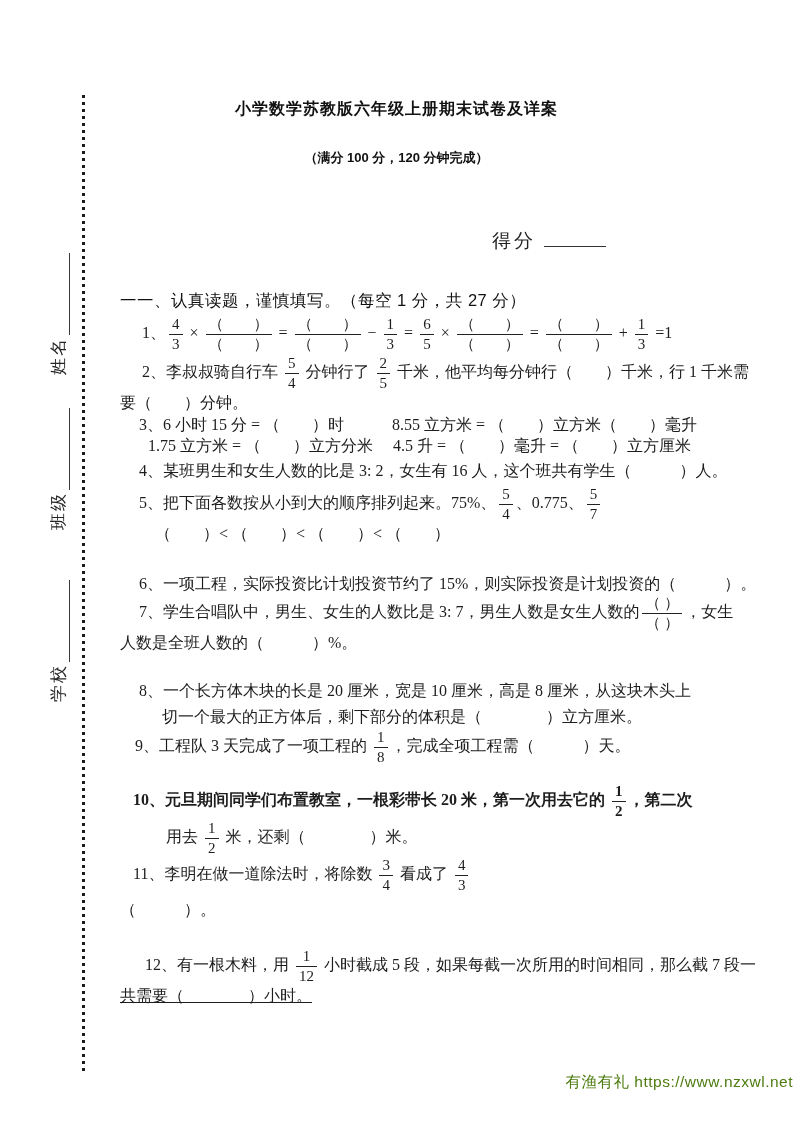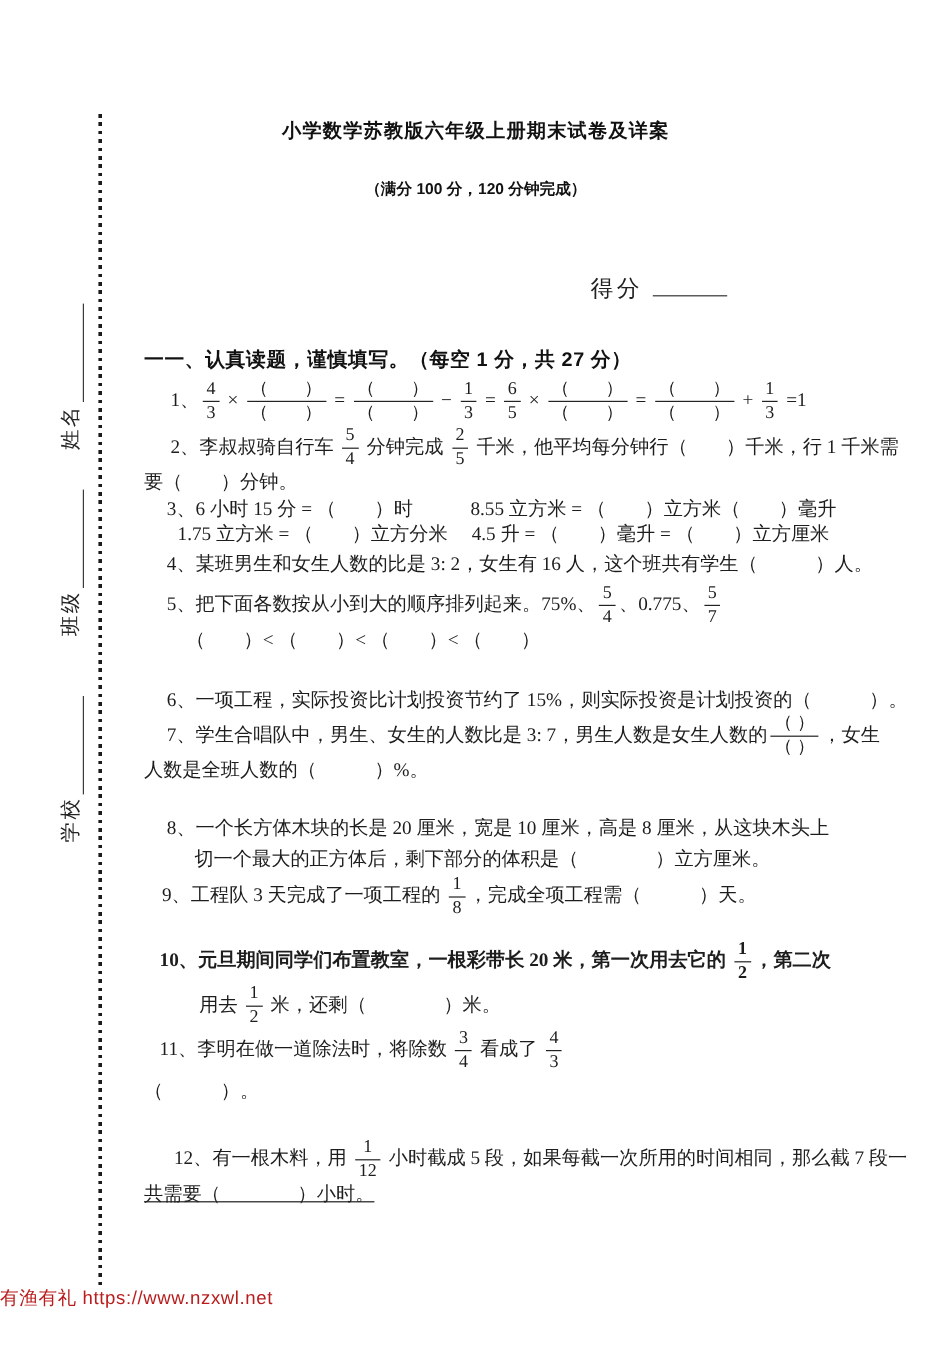--- a/index.html
+++ b/index.html
@@ -38,36 +38,36 @@
     position:absolute;top:149px;left:0;width:100%;text-align:center;
     font-family:"Liberation Sans","DejaVu Sans",sans-serif;
     font-weight:bold;font-size:13px;color:#111;
   }
   .score{position:absolute;left:492px;top:227px;font-size:19px;letter-spacing:3px;color:#222;}
   .score-line{display:inline-block;width:62px;height:19px;border-bottom:1.6px solid #333;margin-left:8px;}
 
   .content{position:absolute;left:120px;top:290px;width:655px;}
   .sec-header{
     font-family:"Liberation Sans","DejaVu Sans",sans-serif;
-    font-weight:bold;font-size:16.5px;letter-spacing:.5px;color:#111;
+    font-weight:normal;font-size:16.5px;letter-spacing:.5px;color:#111;
     line-height:21px;
   }
   .line{white-space:nowrap;line-height:21px;font-size:16px;color:#1d1d1d;}
 
   .frac{
     display:inline-block;vertical-align:middle;text-align:center;
     line-height:17px;font-size:15px;margin:0 3px;
   }
   .fnum{display:block;border-bottom:1px solid #222;padding:0 3px 1px;}
   .fden{display:block;padding:1px 3px 0;}
 
   .footer{
-    position:absolute;top:1072px;left:0;width:100%;text-align:left;
+    position:absolute;top:1072px;left:0;width:100%;text-align:right;
     font-family:"Liberation Sans","DejaVu Sans",sans-serif;
-    font-size:15.5px;color:#b91c1c;letter-spacing:.5px;
+    font-size:15.5px;color:#4d7c0f;letter-spacing:.5px;
   }
 </style>
 </head>
 <body>
 
 <div class="paper">
 
   <div class="dotline"></div>
 
   <div class="side-item si-1">
@@ -87,21 +87,21 @@
   <div class="subtitle">（满分 100 分，120 分钟完成）</div>
 
   <div class="score">
     <span>得分</span><span class="score-line"></span>
   </div>
 
   <div class="content">
     <div class="sec-header">一一、认真读题，谨慎填写。（每空 1 分，共 27 分）</div>
     <div>
         <div class="line" style="margin-top: 5px; padding-left: 22px;"><span>1、</span><span class="frac"><span class="fnum">4</span><span class="fden">3</span></span><span> × </span><span class="frac"><span class="fnum">（　　）</span><span class="fden">（　　）</span></span><span> = </span><span class="frac"><span class="fnum">（　　）</span><span class="fden">（　　）</span></span><span> − </span><span class="frac"><span class="fnum">1</span><span class="fden">3</span></span><span> = </span><span class="frac"><span class="fnum">6</span><span class="fden">5</span></span><span> × </span><span class="frac"><span class="fnum">（　　）</span><span class="fden">（　　）</span></span><span> = </span><span class="frac"><span class="fnum">（　　）</span><span class="fden">（　　）</span></span><span> + </span><span class="frac"><span class="fnum">1</span><span class="fden">3</span></span><span> =1</span></div>
-        <div class="line" style="margin-top: 2px; padding-left: 22px;"><span>2、李叔叔骑自行车 </span><span class="frac"><span class="fnum">5</span><span class="fden">4</span></span><span> 分钟完成 </span><span class="frac"><span class="fnum">2</span><span class="fden">5</span></span><span> 千米，他平均每分钟行（　　）千米，行 1 千米需</span></div>
+        <div class="line" style="margin-top: 2px; padding-left: 22px;"><span>2、李叔叔骑自行车 </span><span class="frac"><span class="fnum">5</span><span class="fden">4</span></span><span> 分钟行了 </span><span class="frac"><span class="fnum">2</span><span class="fden">5</span></span><span> 千米，他平均每分钟行（　　）千米，行 1 千米需</span></div>
         <div class="line" style="margin-top: 0px; padding-left: 0px;"><span>要（　　）分钟。</span></div>
         <div class="line" style="margin-top: 1px; padding-left: 19px;"><span>3、6 小时 15 分 = （　　）时　　　8.55 立方米 = （　　）立方米（　　）毫升</span></div>
         <div class="line" style="margin-top: 0px; padding-left: 28px;"><span>1.75 立方米 = （　　）立方分米　 4.5 升 = （　　）毫升 = （　　）立方厘米</span></div>
         <div class="line" style="margin-top: 4px; padding-left: 19px;"><span>4、某班男生和女生人数的比是 3: 2，女生有 16 人，这个班共有学生（　　　）人。</span></div>
         <div class="line" style="margin-top: 5px; padding-left: 19px;"><span>5、把下面各数按从小到大的顺序排列起来。75%、</span><span class="frac"><span class="fnum">5</span><span class="fden">4</span></span><span>、0.775、</span><span class="frac"><span class="fnum">5</span><span class="fden">7</span></span></div>
         <div class="line" style="margin-top: 0px; padding-left: 35px;"><span>（　　）&lt; （　　）&lt; （　　）&lt; （　　）</span></div>
         <div class="line" style="margin-top: 29px; padding-left: 19px;"><span>6、一项工程，实际投资比计划投资节约了 15%，则实际投资是计划投资的（　　　）。</span></div>
         <div class="line" style="margin-top: 1px; padding-left: 19px;"><span>7、学生合唱队中，男生、女生的人数比是 3: 7，男生人数是女生人数的</span><span class="frac"><span class="fnum">（ ）</span><span class="fden">（ ）</span></span><span>，女生</span></div>
         <div class="line" style="margin-top: 0px; padding-left: 0px;"><span>人数是全班人数的（　　　）%。</span></div>
         <div class="line" style="margin-top: 27px; padding-left: 19px;"><span>8、一个长方体木块的长是 20 厘米，宽是 10 厘米，高是 8 厘米，从这块木头上</span></div>

